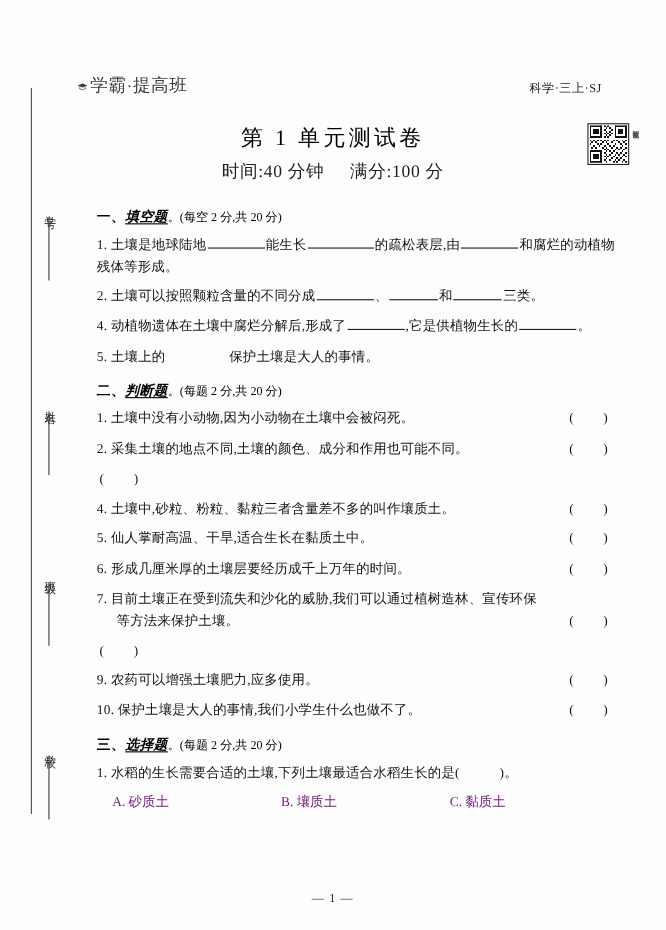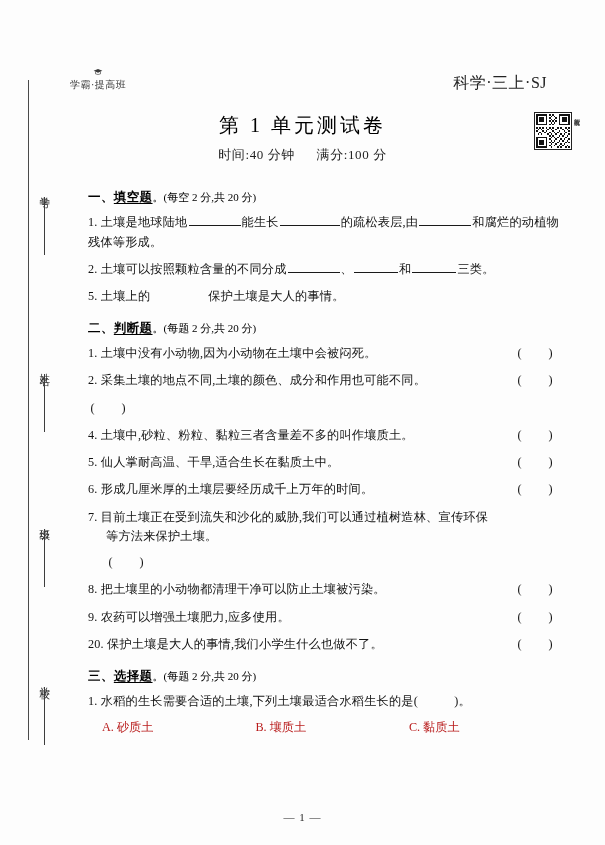--- a/index.html
+++ b/index.html
@@ -62,57 +62,56 @@
     height: 58px;
     border-left: 1px solid #3d3d3d;
     margin-top: 5px;
   }
 
   
   .brand {
     position: absolute;
     left: 70px;
     top: 68px;
-    font-size: 10px;
+    font-size: 16px;
     color: #3a3a3a;
     font-family: "Liberation Sans", sans-serif;
     display: flex;
     align-items: center;
     gap: 2px;
     letter-spacing: 0.5px;
-    flex-direction: column;
   }
   .cap-icon { width: 10px; height: 8px; display: block; }
 
   .subject-line {
     position: absolute;
     right: 58px;
     top: 73px;
-    font-size: 16px;
+    font-size: 11px;
     color: #232323;
     letter-spacing: 0.5px;
   }
 
   .title {
     position: absolute;
     left: 0; right: 0;
     top: 112px;
     text-align: center;
     font-size: 20px;
     font-weight: normal;
     letter-spacing: 3px;
     color: #000;
   }
 
   .meta {
     position: absolute;
     left: 0; right: 0;
     top: 146px;
     text-align: center;
-    font-size: 13px;
+    font-size: 16px;
     color: #1f1f1f;
     letter-spacing: 0.6px;
   }
   .meta .gap { display: inline-block; width: 14px; }
 
   
   .qr-wrap {
     position: absolute;
     right: 25px;
     top: 112px;
@@ -149,20 +148,21 @@
     font-size: 12.5px;
     font-weight: bold;
     color: #000;
     margin-top: 13px;
     margin-bottom: 7px;
     letter-spacing: 0.4px;
   }
   .section-head .kind {
     text-decoration: underline;
     text-underline-offset: 2px;
+    font-style: italic;
   }
   .section-head .points {
     font-weight: normal;
     font-size: 11px;
     letter-spacing: 0;
   }
 
   .q {
     font-size: 12.2px;
     line-height: 1.62;
@@ -195,29 +195,29 @@
     vertical-align: baseline;
     height: 0.95em;
     margin: 0 1px;
   }
   .blank.plain { border-bottom: none; min-width: 56px; }
   .blank.w-sm { min-width: 44px; }
   .blank.w-lg { min-width: 60px; }
 
   .paren { letter-spacing: 9px; }
 
-  .q-cont { padding-left: 18px; flex-direction: column; }
+  .q-cont { padding-left: 18px; }
 
   .options {
     display: flex;
     font-size: 12.2px;
     padding-left: 14px;
     margin-top: 3px;
     margin-bottom: 4px;
-    color: #b91c1c;
+    color: #701a75;
   }
   .opt { width: 33%; }
 
   
   .footer {
     position: absolute;
     left: 0; right: 0;
     bottom: 22px;
     text-align: center;
     font-size: 11px;
@@ -394,20 +394,24 @@
       <span>1.</span>
       <span>土壤是地球陆地</span><span class="blank"></span><span>能生长</span><span class="blank w-lg"></span><span>的疏松表层,由</span><span class="blank"></span><span>和腐烂的动植物残体等形成。</span>
     </div>
 
     <div class="q">
       <span>2.</span>
       <span>土壤可以按照颗粒含量的不同分成</span><span class="blank"></span><span>、</span><span class="blank w-sm"></span><span>和</span><span class="blank w-sm"></span><span>三类。</span>
     </div>
 
 
+    <div class="q">
+      <span>4.</span>
+      <span>动植物遗体在土壤中腐烂分解后,形成了</span><span class="blank"></span><span>,它是供植物生长的</span><span class="blank"></span><span>。</span>
+    </div>
 
     <div class="q">
       <span>5.</span>
       <span>土壤上的</span><span class="blank plain"></span><span>保护土壤是大人的事情。</span>
     </div>
 
     <div class="section-head">
       <span>二、</span><span class="kind">判断题</span><span class="points">。(每题 2 分,共 20 分)</span>
     </div>
 
@@ -455,35 +459,34 @@
     <div class="q">
       <div><span>7.</span> <span>目前土壤正在受到流失和沙化的威胁,我们可以通过植树造林、宣传环保</span></div>
       <div class="q-row q-cont">
         <span class="q-text">等方法来保护土壤。</span>
         <span class="judge-box">(  )</span>
       </div>
     </div>
 
     <div class="q">
       <div class="q-row">
-        <span class="q-text"><span>8.</span> <span>把土壤里的小动物都清理干净可以防止土壤被污染。</span></span>
         <span class="judge-box">(  )</span>
       </div>
     </div>
 
     <div class="q">
       <div class="q-row">
         <span class="q-text"><span>9.</span> <span>农药可以增强土壤肥力,应多使用。</span></span>
         <span class="judge-box">(  )</span>
       </div>
     </div>
 
     <div class="q">
       <div class="q-row">
-        <span class="q-text"><span>20.</span> <span>保护土壤是大人的事情,我们小学生什么也做不了。</span></span>
+        <span class="q-text"><span>10.</span> <span>保护土壤是大人的事情,我们小学生什么也做不了。</span></span>
         <span class="judge-box">(  )</span>
       </div>
     </div>
 
     <div class="section-head">
       <span>三、</span><span class="kind">选择题</span><span class="points">。(每题 2 分,共 20 分)</span>
     </div>
 
     <div class="q">
       <span>1.</span>

